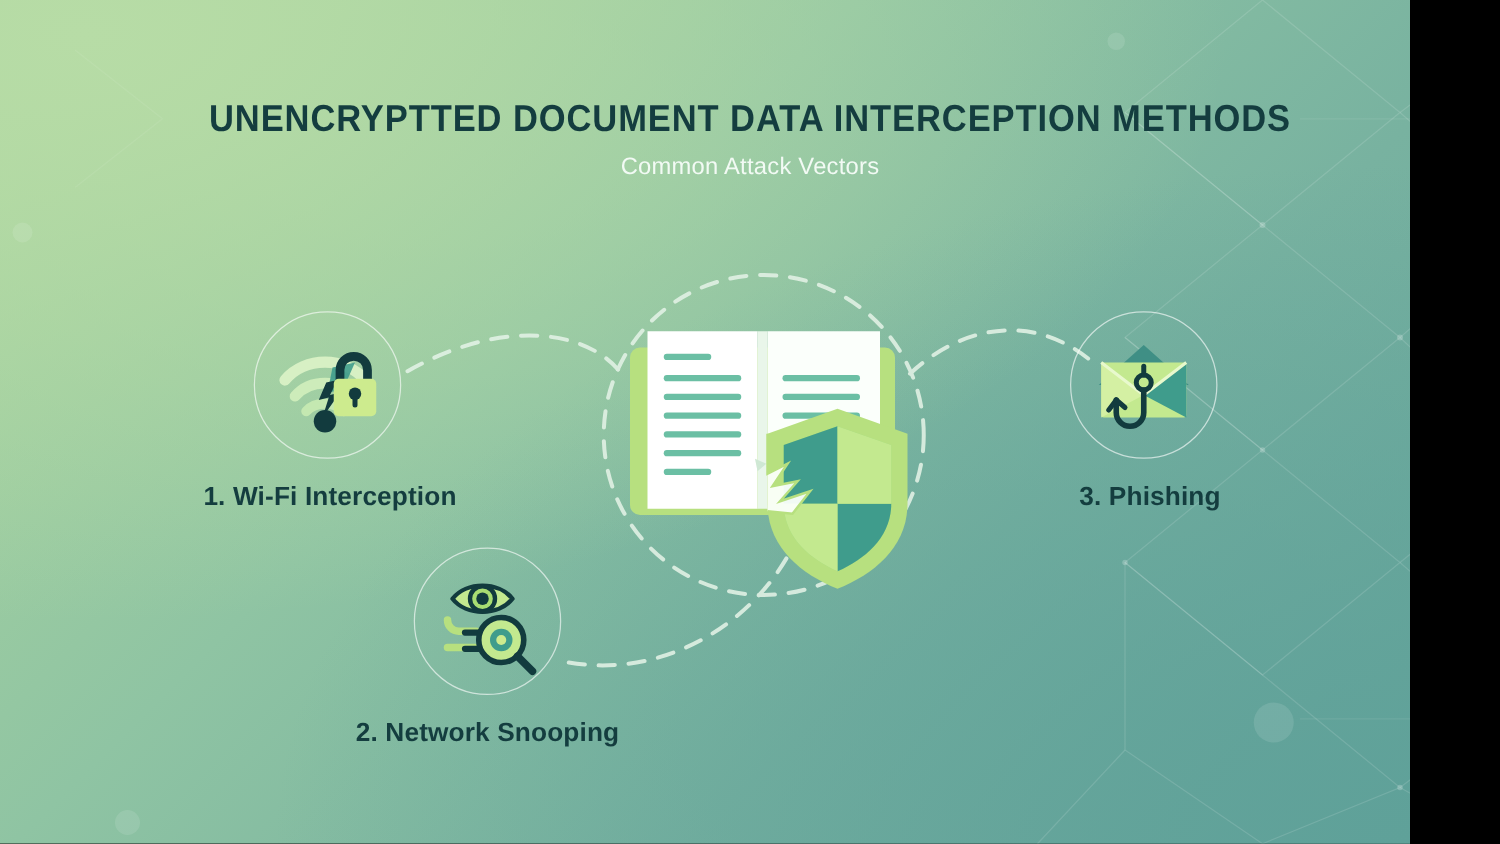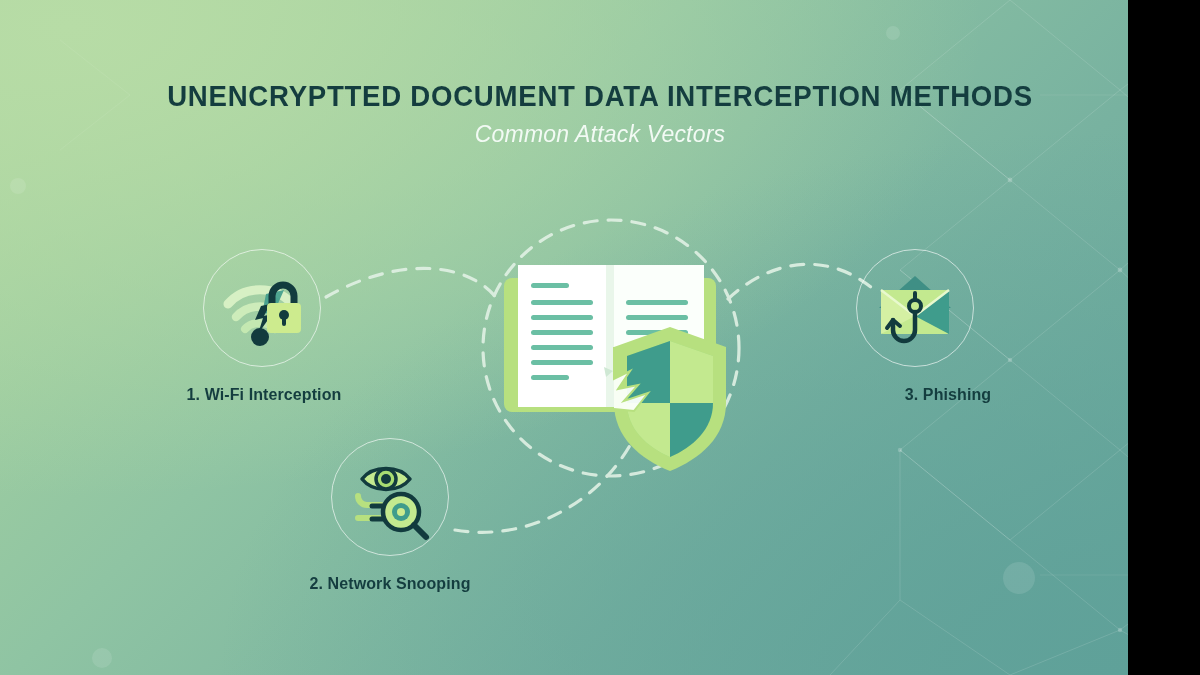--- a/index.html
+++ b/index.html
@@ -48,26 +48,25 @@
     font-size: 30px;
     line-height: 36px;
     font-weight: 700;
     letter-spacing: 0.8px;
     color: #143d3f;
     transform: scaleX(0.92);
     font-stretch: condensed;
   }
   .subtitle {
     margin: 9px 0 0 0;
-    font-size: 23px;
+    font-size: 19px;
     line-height: 22px;
     font-weight: 400;
     color: #f2faf4;
     letter-spacing: 0.2px;
-    font-style: italic;
   }
 
   
   .connectors {
     position: absolute;
     inset: 0;
     pointer-events: none;
   }
 
   
@@ -80,36 +79,36 @@
     box-sizing: border-box;
     display: flex;
     align-items: center;
     justify-content: center;
   }
   .node svg { display: block; }
 
   .node-label {
     position: absolute;
     text-align: center;
-    font-size: 16px;
+    font-size: 21px;
     font-weight: 700;
     color: #143d3f;
     white-space: nowrap;
     letter-spacing: 0.1px;
   }
 
   
   #node-wifi   { left: 203px; top: 249px; }
   #label-wifi  { left: 84px;  top: 386px; width: 360px; }
 
   #node-snoop  { left: 331px; top: 438px; }
   #label-snoop { left: 210px; top: 575px; width: 360px; text-align: center; }
 
   #node-phish  { left: 856px; top: 249px; }
-  #label-phish { left: 768px; top: 386px; width: 360px; }
+  #label-phish { left: 740px; top: 386px; width: 360px; }
 
   
   #center-graphic {
     position: absolute;
     left: 478px;
     top: 215px;
     width: 266px;
     height: 266px;
   }
   #center-graphic svg { display: block; }

